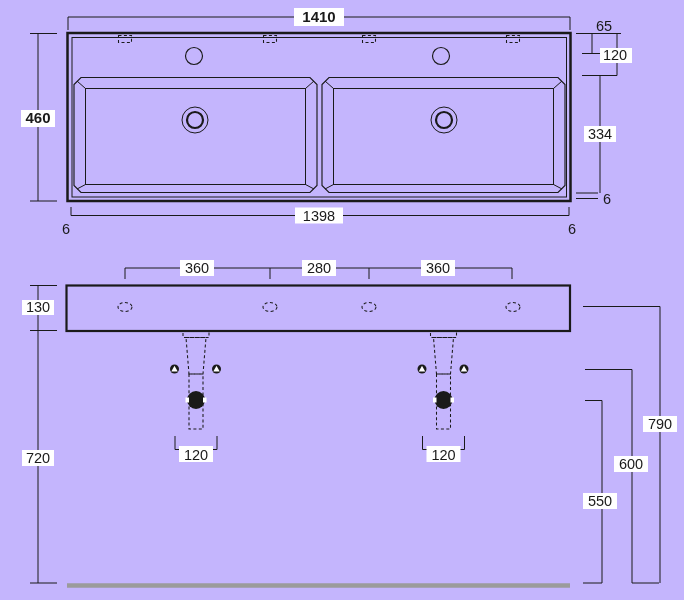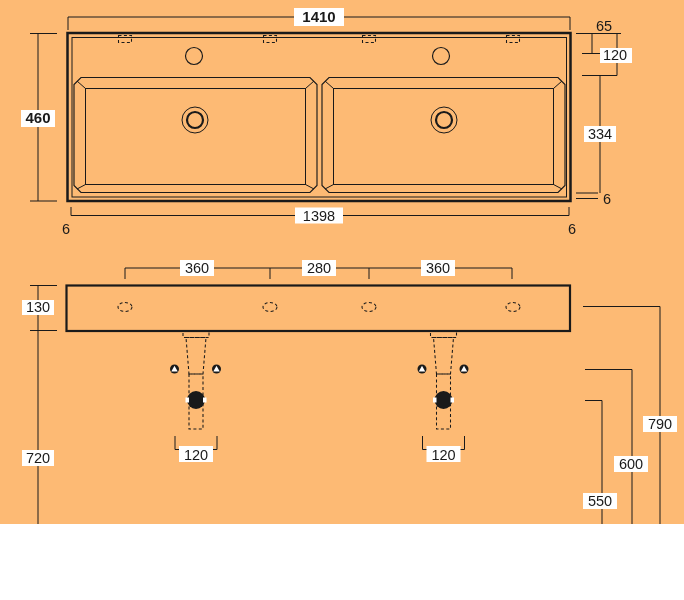--- a/index.html
+++ b/index.html
@@ -1,16 +1,16 @@
 <!DOCTYPE html>
 <html><head>
 <meta charset="utf-8">
 <style>
   html,body{margin:0;padding:0;background:#fff;}
-  .page{position:relative;width:684px;height:524px;background:#fdba74;overflow:hidden;
+  .page{position:relative;width:684px;height:600px;background:#c4b5fd;overflow:hidden;
         font-family:"Liberation Sans", sans-serif;}
   svg text{font-family:"Liberation Sans", sans-serif;font-size:14.5px;fill:#1a1a1a;}
   svg text.bold{font-weight:bold;font-size:15px;}
   .thin{stroke:#1a1a1a;stroke-width:1;fill:none;}
   .med{stroke:#1a1a1a;stroke-width:1.15;fill:none;}
   .thick{stroke:#1a1a1a;stroke-width:2.5;fill:none;}
   .thick2{stroke:#1a1a1a;stroke-width:2.2;fill:none;}
   .dash{stroke:#1a1a1a;stroke-width:1.05;fill:none;stroke-dasharray:3 2.4;}
   .lblbg{fill:#ffffff;}
 </style>

